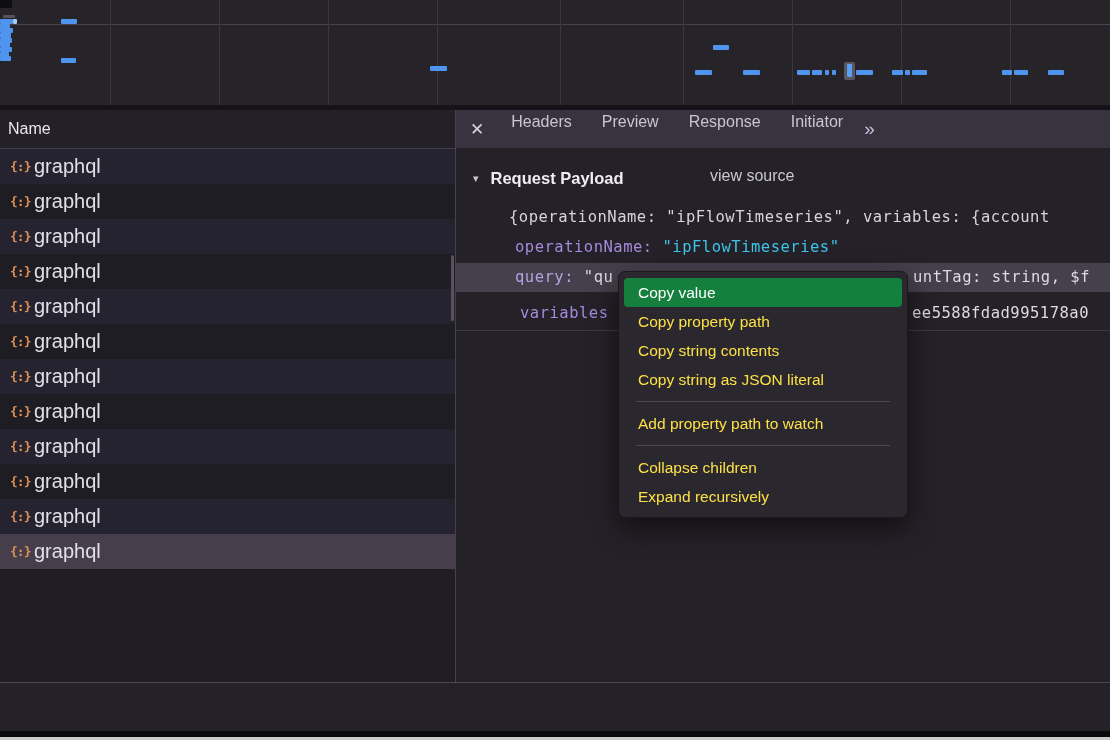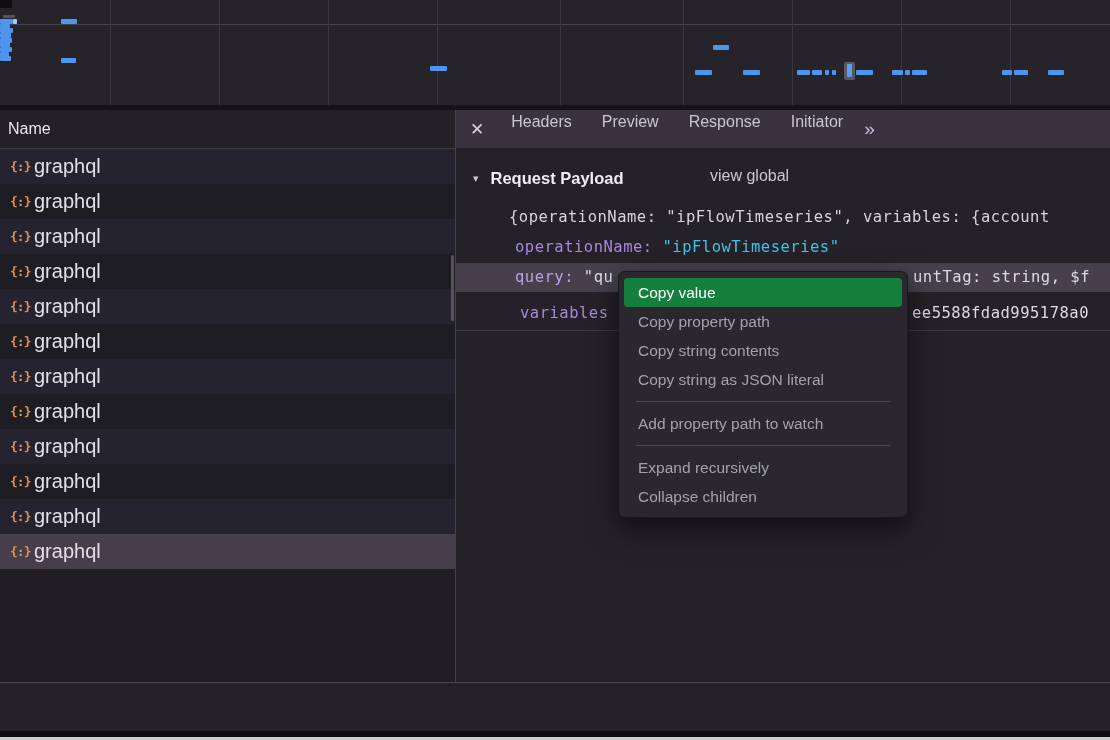--- a/index.html
+++ b/index.html
@@ -60,21 +60,21 @@
   
   .footer-line{position:absolute;left:0;top:682px;width:1110px;height:1px;background:#4a474f;}
   .footer{position:absolute;left:0;top:683px;width:1110px;height:48px;background:#242129;}
   .bottom-black{position:absolute;left:0;top:731px;width:1110px;height:6px;background:#0b0a0d;}
   .bottom-light{position:absolute;left:0;top:737px;width:1110px;height:3px;background:#cbcbce;}
   
   .context-menu{position:absolute;left:618px;top:271px;width:290px;background:#2a282e;
        border:1px solid #19181b;border-radius:7px;box-shadow:0 10px 28px rgba(0,0,0,.55);
        padding:6px 5px;box-sizing:border-box;z-index:50;}
   .menu-item{height:29px;display:flex;align-items:center;padding-left:14px;border-radius:4px;
-       font-size:15.5px;color:#a3a3a3;}
+       font-size:15.5px;color:#fde047;}
   .menu-item.highlighted{background:#15803d;color:#ffffff;}
   .menu-sep{height:1px;background:#4c4a51;margin:7px 12px;}
 </style>
 </head>
 <body>
 
 <div class="app">
 
   <div class="overview" id="overview">
     <div class="ov-hline"></div>
@@ -187,21 +187,21 @@
         <span class="tab">Initiator</span>
       </span>
     <span class="overflow">»</span>
   </div>
 
   <div class="payload">
     <div class="sec-row">
       <span class="sec-tri">▾</span>
       <span class="sec-title">Request Payload</span>
     </div>
-    <a class="view-src">view global</a>
+    <a class="view-src">view source</a>
 
     <div class="trow mono" style="top:55px;">
       
       <span class="frag" style="left:53px;">{operationName: "ipFlowTimeseries", variables: {account</span>
     </div>
 
     <div class="trow mono" style="top:85px;">
       <span class="frag" style="left:59px;"><span class="k">operationName:</span><span> </span><span class="s">"ipFlowTimeseries"</span></span>
     </div>
 
@@ -225,17 +225,17 @@
   <div class="bottom-light"></div>
 
   <div class="context-menu" id="menu">
       <div class="menu-item highlighted">Copy value</div>
       <div class="menu-item">Copy property path</div>
       <div class="menu-item">Copy string contents</div>
       <div class="menu-item">Copy string as JSON literal</div>
       <div class="menu-sep"></div>
       <div class="menu-item">Add property path to watch</div>
       <div class="menu-sep"></div>
+      <div class="menu-item">Collapse children</div>
       <div class="menu-item">Expand recursively</div>
-      <div class="menu-item">Collapse children</div>
     </div>
 
 </div>
 
 </body></html>

